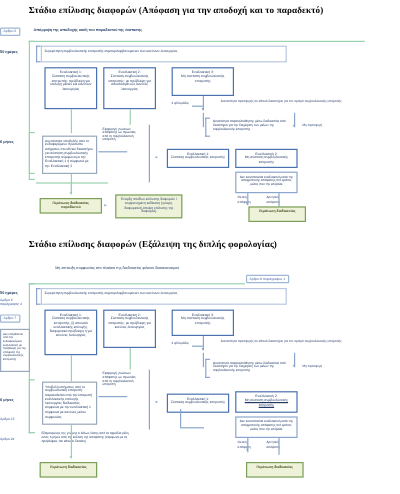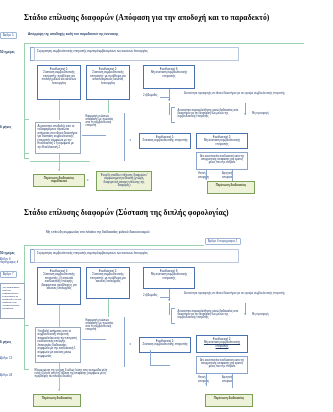--- a/index.html
+++ b/index.html
@@ -1,18 +1,18 @@
 <!DOCTYPE html>
 <html><head>
 <meta charset="utf-8">
 <style>
   html,body{margin:0;padding:0;background:#ffffff;}
   body{width:333px;height:412px;overflow:hidden;font-family:"Liberation Sans",sans-serif;color:#1f3864;}
   .page{position:relative;width:333px;height:412px;}
-  .diagram{position:absolute;left:0;width:333px;margin-top:9px;}
+  .diagram{position:absolute;left:0;width:333px;}
   .title{position:absolute;font-family:"Liberation Serif",serif;font-weight:bold;font-size:7.6px;color:#000;white-space:nowrap;letter-spacing:.1px;}
   .subtitle{position:absolute;font-size:3.1px;font-weight:bold;color:#1f3864;line-height:1.25;}
   .art{position:absolute;font-size:2.8px;color:#3b5a9a;border:0.5px solid #9fb6d4;background:#fff;padding:1px 2px;line-height:1.2;white-space:nowrap;border-radius:1px;}
   .artplain{position:absolute;font-size:2.8px;color:#3b5a9a;font-style:italic;white-space:nowrap;}
   .daylbl{position:absolute;font-size:3.2px;font-weight:bold;color:#1f3864;white-space:nowrap;}
   .hline{position:absolute;height:0;border-top:0.6px solid #9ad2b0;}
   .vline{position:absolute;width:0;border-left:0.6px solid #9ad2b0;}
   .bline{position:absolute;height:0;border-top:0.5px solid #8aa6cc;}
   .bvline{position:absolute;width:0;border-left:0.5px solid #8aa6cc;}
   .box{position:absolute;box-sizing:border-box;border:0.8px solid #4a72b0;background:#fff;font-size:2.8px;line-height:1.28;text-align:center;color:#1f3864;padding:1.5px 1.5px;overflow:hidden;}
@@ -121,21 +121,21 @@
 
     <div class="box term" style="left:33px;top:165px;width:52px;height:13px;">Περάτωση διαδικασίας παραδεκτού</div>
     <div class="box termy" style="left:96px;top:162px;width:56px;height:20px;color:#2f4470;">Έναρξη σταδίου επίλυσης διαφορών / συμφωνημένη εκδίκαση (γνώμη, διαφορετική άποψη επίλυσης της διαφοράς)</div>
     <div class="arrow right" style="left:87px;top:170px;"></div>
 
     <div class="box term" style="left:207px;top:172px;width:48px;height:13px;">Περάτωση διαδικασίας</div>
   </div>
 
   <div class="diagram" style="top:196px;height:216px;">
 
-    <div class="title" style="left:24px;top:3px;">Στάδιο επίλυσης διαφορών (Σύσταση της διπλής φορολογίας)</div>
+    <div class="title" style="left:24px;top:3px;">Στάδιο επίλυσης διαφορών (Εξάλειψη της διπλής φορολογίας)</div>
 
     <div class="subtitle" style="left:46px;top:26px;width:220px;font-weight:normal;">Μη επίτευξη συμφωνίας στο πλαίσιο της διαδικασίας φιλικού διακανονισμού</div>
     <div class="art" style="left:205px;top:33px;">Άρθρο 6 παράγραφος 1</div>
 
     <div class="hline" style="left:24px;top:40px;width:180px;"></div>
     <div class="brk-g" style="left:24px;top:40px;width:5px;height:125px;"></div>
 
     <div class="daylbl" style="left:0px;top:46px;">50 ημέρες</div>
     <div class="artplain" style="left:0px;top:53px;width:24px;white-space:normal;line-height:1.15;">Άρθρο 6 παράγραφος 4</div>
     <div class="art" style="left:0px;top:66px;">Άρθρο 7</div>

